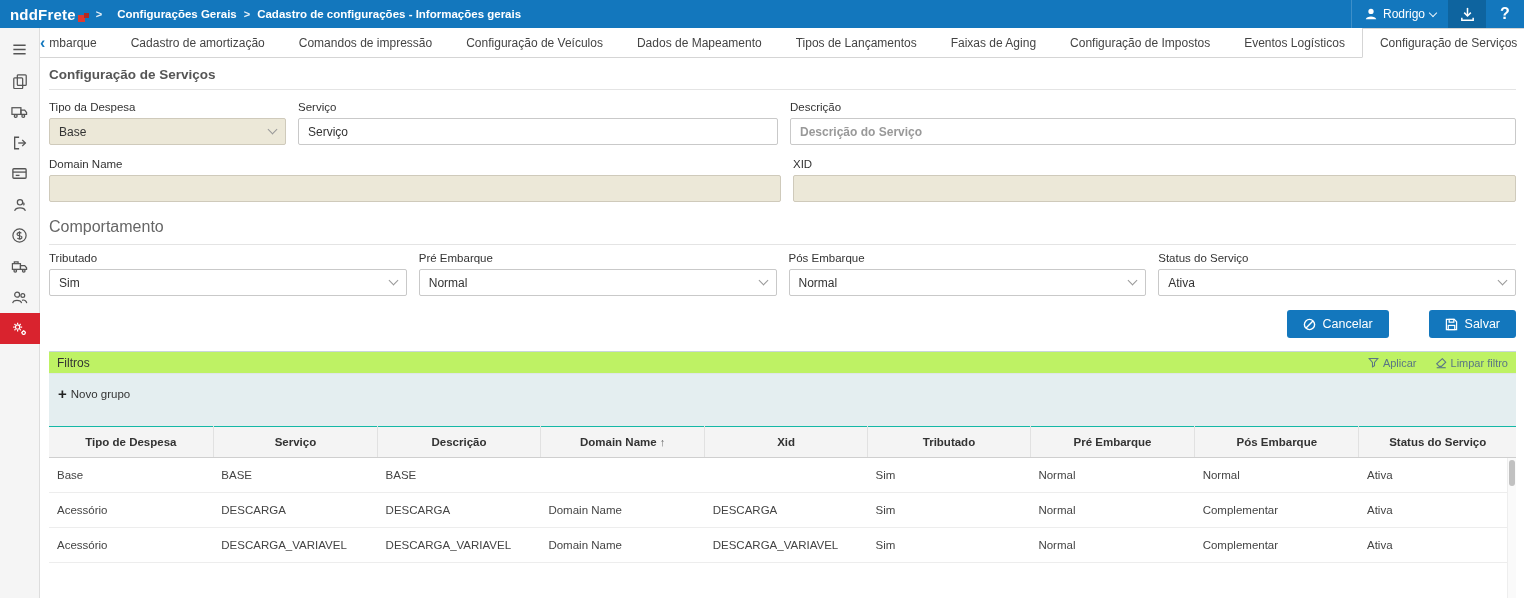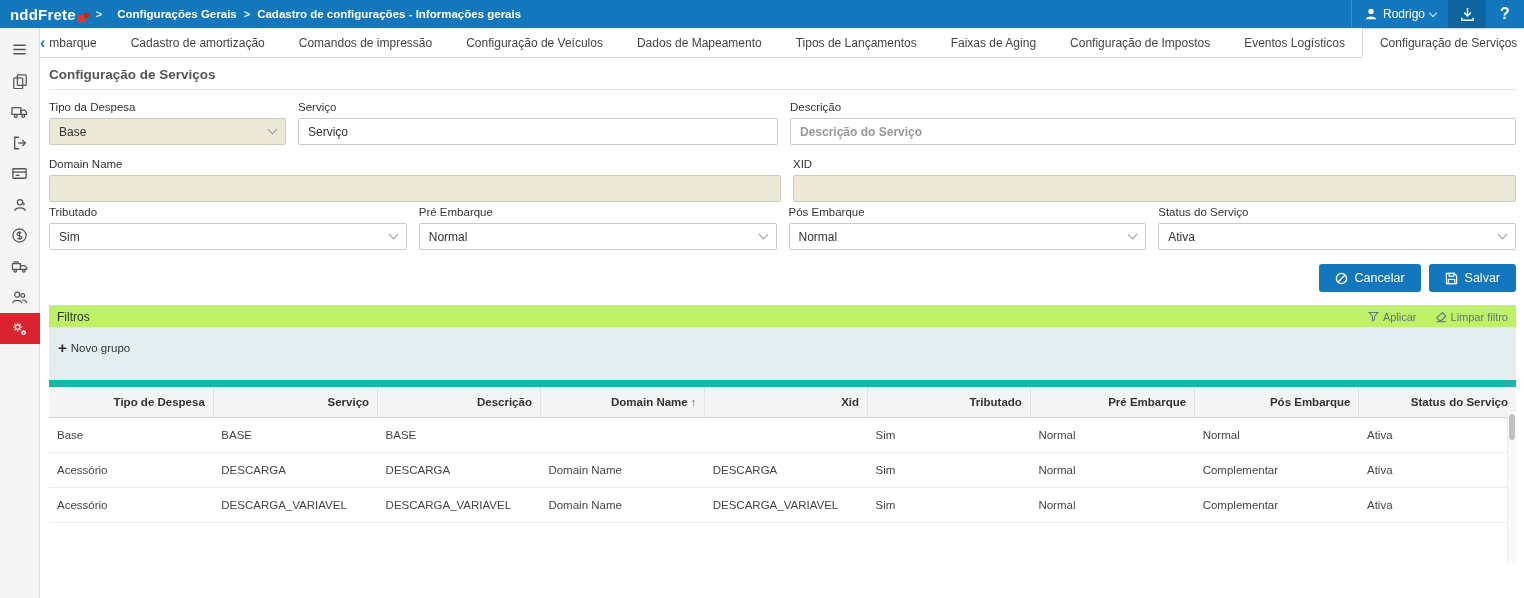--- a/index.html
+++ b/index.html
@@ -51,39 +51,39 @@
   .grid-r4 { display:grid; grid-template-columns:repeat(4,1fr); gap:12px; margin-top:4px; }
   .fld label { display:block; font-size:11.5px; font-weight:normal; color:#333; margin-bottom:5px; }
   .ctrl { height:27px; border:1px solid #c9c9c9; border-radius:2px; background:#fff;
     display:flex; align-items:center; padding:0 9px; font-size:12px; color:#333; }
   .ctrl.sel { justify-content:space-between; cursor:pointer; }
   .ctrl.disabled { background:#ece8d8; border-color:#cfcabb; }
   .ctrl.ph { color:#999;font-weight:bold; }
   .caret { width:7px; height:7px; border-right:1.5px solid #999; border-bottom:1.5px solid #999;
     transform:rotate(45deg); margin-top:-4px; flex:none; }
 
-  .btn-row { display:flex; justify-content:flex-end; gap:8px; margin-top:14px; }
+  .btn-row { display:flex; justify-content:flex-end; gap:40px; margin-top:14px; }
   .btn { height:28px; background:#1377bd; color:#fff; border:none; border-radius:3px;
     padding:0 16px; font-size:12.5px; font-family:inherit; display:flex; align-items:center; gap:7px; cursor:pointer; }
 
   
   .filters { margin-top:13px; }
   .filters-head { height:23px; background:#bef264; border-top:1px solid #c9d6db;
     border-bottom:1px solid #dfe6e8; display:flex; align-items:center; padding:0 8px; font-size:12px; color:#333; }
   .filters-actions { margin-left:auto; display:flex; gap:18px; font-size:11px; color:#5a7684; }
   .f-act { display:flex; align-items:center; gap:4px; cursor:pointer; }
   .filters-body { background:#e4eef0; height:52px; padding:11px 9px; }
   .new-group { display:inline-flex; align-items:center; gap:4px; font-size:11.5px; color:#333; cursor:pointer; }
   .new-group .plus { font-size:15px; font-weight:bold; color:#222; line-height:1; }
 
   
   .tbl-wrap { position:relative; }
   table { width:100%; border-collapse:collapse; table-layout:fixed; }
-  th { background:#f4f4f4; text-align:right; font-size:11.5px; font-weight:bold; color:#333;
-    padding:9px 8px; border-right:1px solid #e1e1e1; border-top:7px solid #14b8a6; border-bottom:1px solid #cfcfcf; }
+  th { background:#f4f4f4; text-align:center; font-size:11.5px; font-weight:bold; color:#333;
+    padding:9px 8px; border-right:1px solid #e1e1e1; border-top:1px solid #14b8a6; border-bottom:1px solid #cfcfcf; }
   th:last-child { border-right:none; }
   td { font-size:11.5px; color:#444; padding:11px 8px; border-bottom:1px solid #ededed; background:#fff;
     overflow:hidden; white-space:nowrap; text-overflow:ellipsis; }
   .sort-arrow { color:#666; margin-left:3px; font-size:11px; }
   .vscroll { position:absolute; top:32px; right:0; bottom:-40px; width:9px; background:#fafafa; border-left:1px solid #eee; }
   .vthumb { width:6px; height:26px; background:#c1c1c1; border-radius:3px; margin:2px 0 0 1px; }
 
   svg.ic { display:block; }
 </style>
 </head>
@@ -252,20 +252,21 @@
           </div>
         </div>
         <div class="fld">
           <label>XID</label>
           <div class="ctrl disabled">
             <span></span>
           </div>
         </div>
       </div>
 
+      <div class="section-title2">Comportamento</div>
 
       <div class="grid-r4">
         <div class="fld">
           <label>Tributado</label>
           <div class="ctrl sel">
             <span>Sim</span>
             <span class="caret"></span>
           </div>
         </div>
         <div class="fld">

